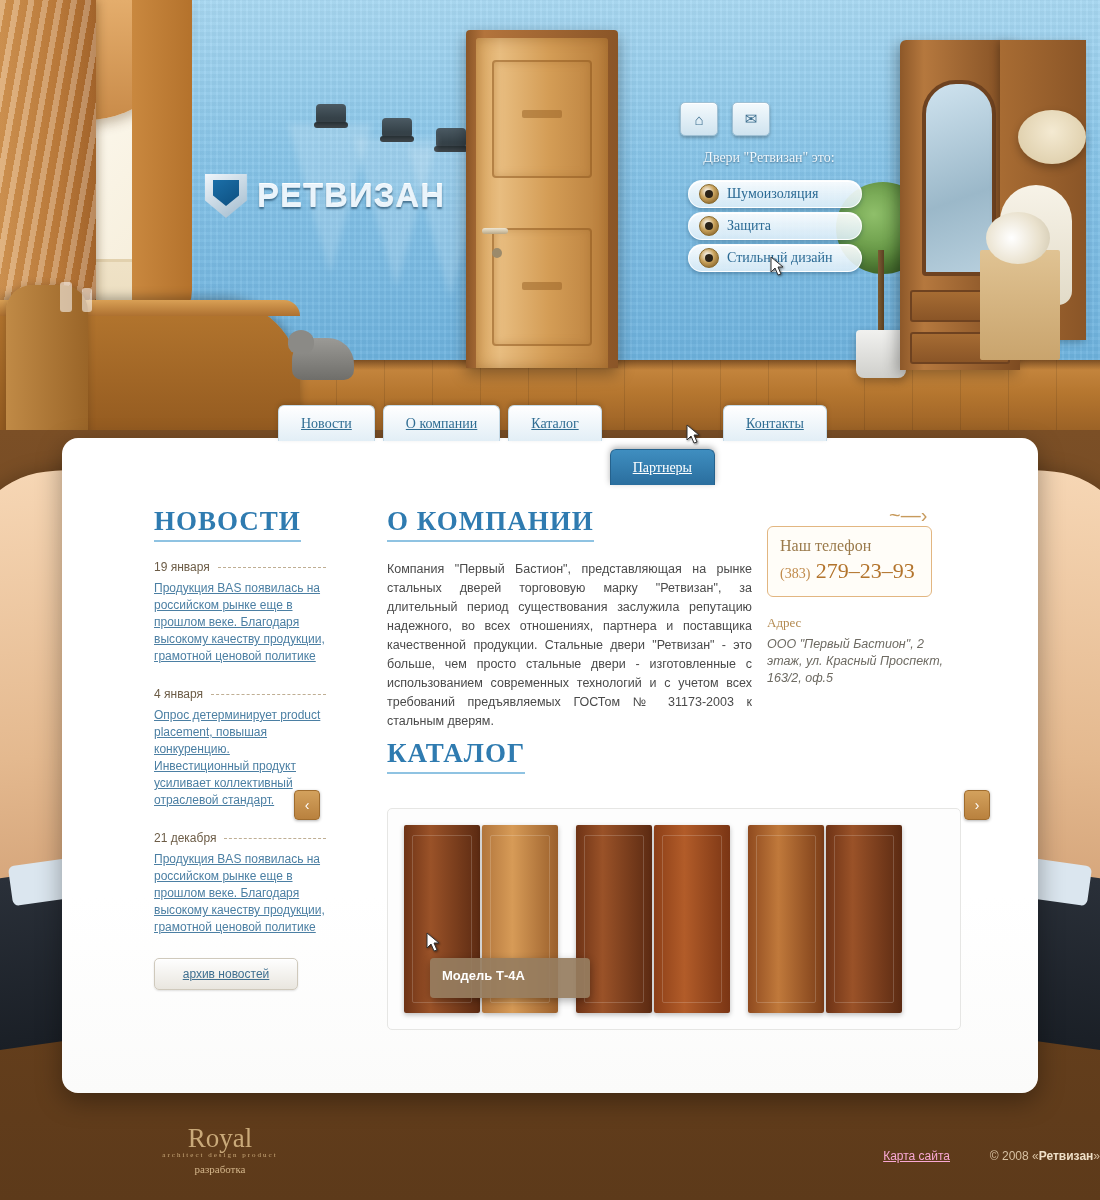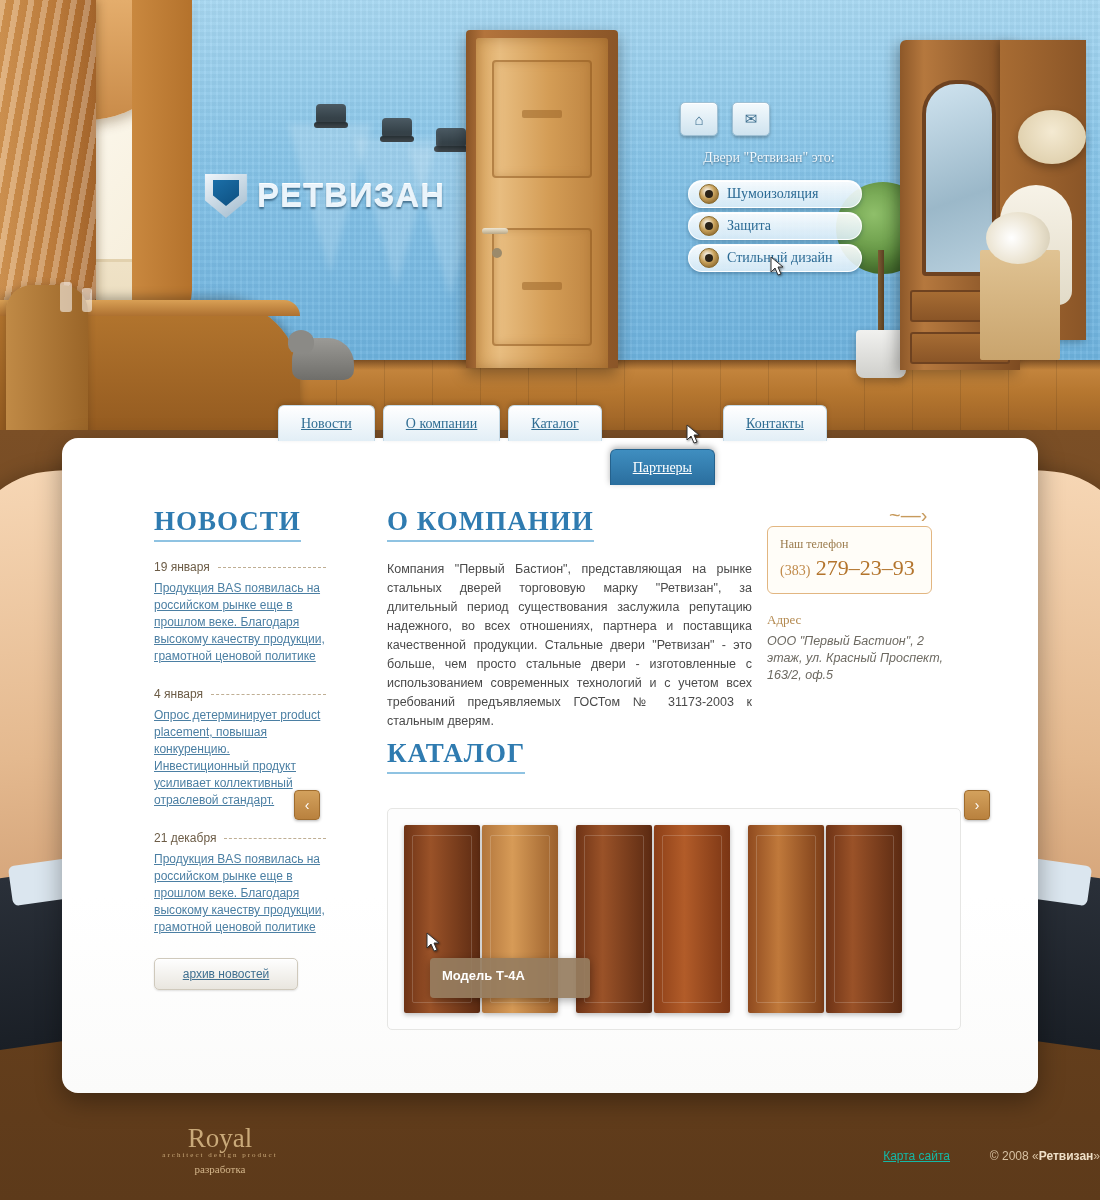--- a/index.html
+++ b/index.html
@@ -382,21 +382,21 @@
     text-align:justify;
   }
 
   
   #contacts { position:absolute; left:705px; top:88px; width:180px; }
   #phone-box {
     position:relative; width:165px; padding:10px 12px 12px;
     border:1px solid #e2b681; border-radius:6px;
     background:#fffdf8;
   }
-  #phone-label { font-size:12px; color:#9a7a4b; font-family:"Liberation Serif", serif; }
+  #phone-label { font-size:16px; color:#9a7a4b; font-family:"Liberation Serif", serif; }
   #phone-number { margin-top:3px; font-size:22px; color:#b3742c; font-family:"Liberation Serif", serif;}
   #phone-number .code { font-size:14px; color:#c08a4a; }
   #swirl {
     position:absolute; right:-12px; top:-22px; width:70px; height:26px;
     color:#c79a5c; font-size:20px;
   }
   #addr-label { margin-top:18px; font-size:13px; color:#b3894f; font-family:"Liberation Serif", serif; }
   #addr-text { margin-top:5px; font-size:12.5px; line-height:17px; color:#6d6a62; font-style:italic; }
 
   
@@ -457,21 +457,21 @@
   #royal .r1 { font-size:27px; }
   #royal .r2 { font-size:7px; letter-spacing:2px; margin-top:-3px; }
   #royal .r3 { font-size:11px; margin-top:4px; color:#d3b58a; }
   #copyright {
     position:absolute; left:0; top:44px; width:1100px; text-align:right;
     font-size:12px; color:#d7c1a2;
   }
   #copyright b { color:#efe0c8; }
   #sitemap {
     position:absolute; right:150px; top:44px;
-    font-size:12px; color:#14b8a6; text-decoration:underline; cursor:pointer;
+    font-size:12px; color:#f9a8d4; text-decoration:underline; cursor:pointer;
   }
 </style>
 </head>
 <body>
 
 <div id="hero">
   <div id="wall"></div>
   <div id="floor"></div>
 
   <div id="window-area">

